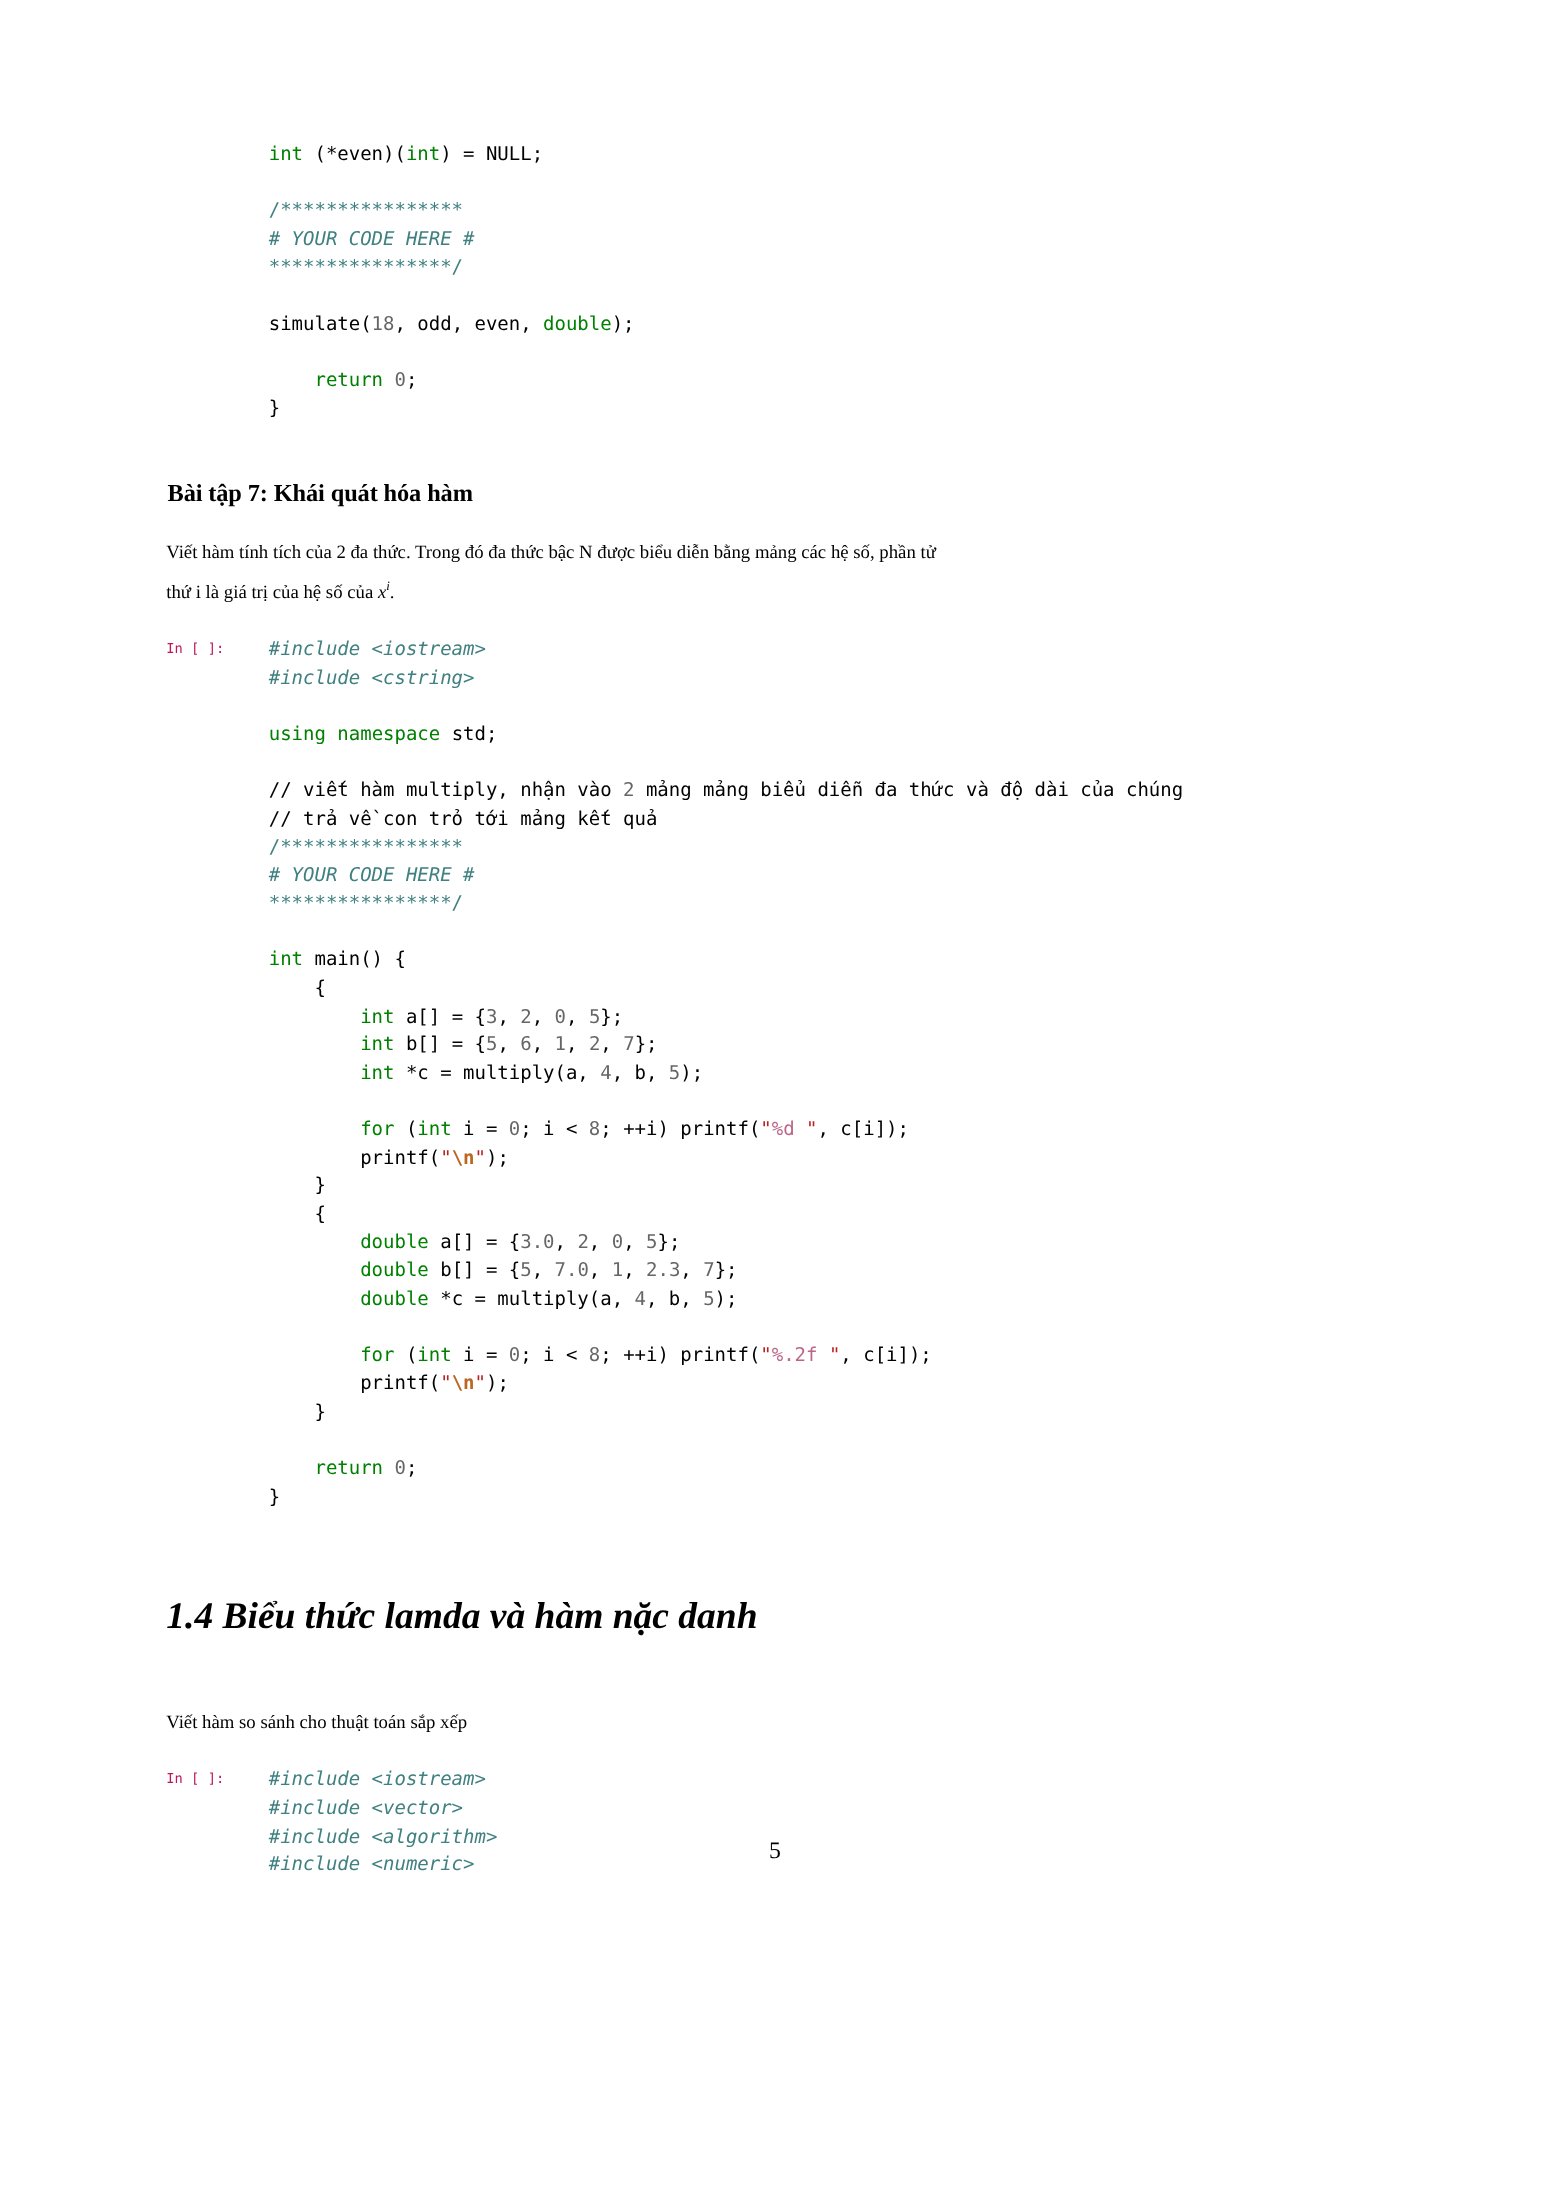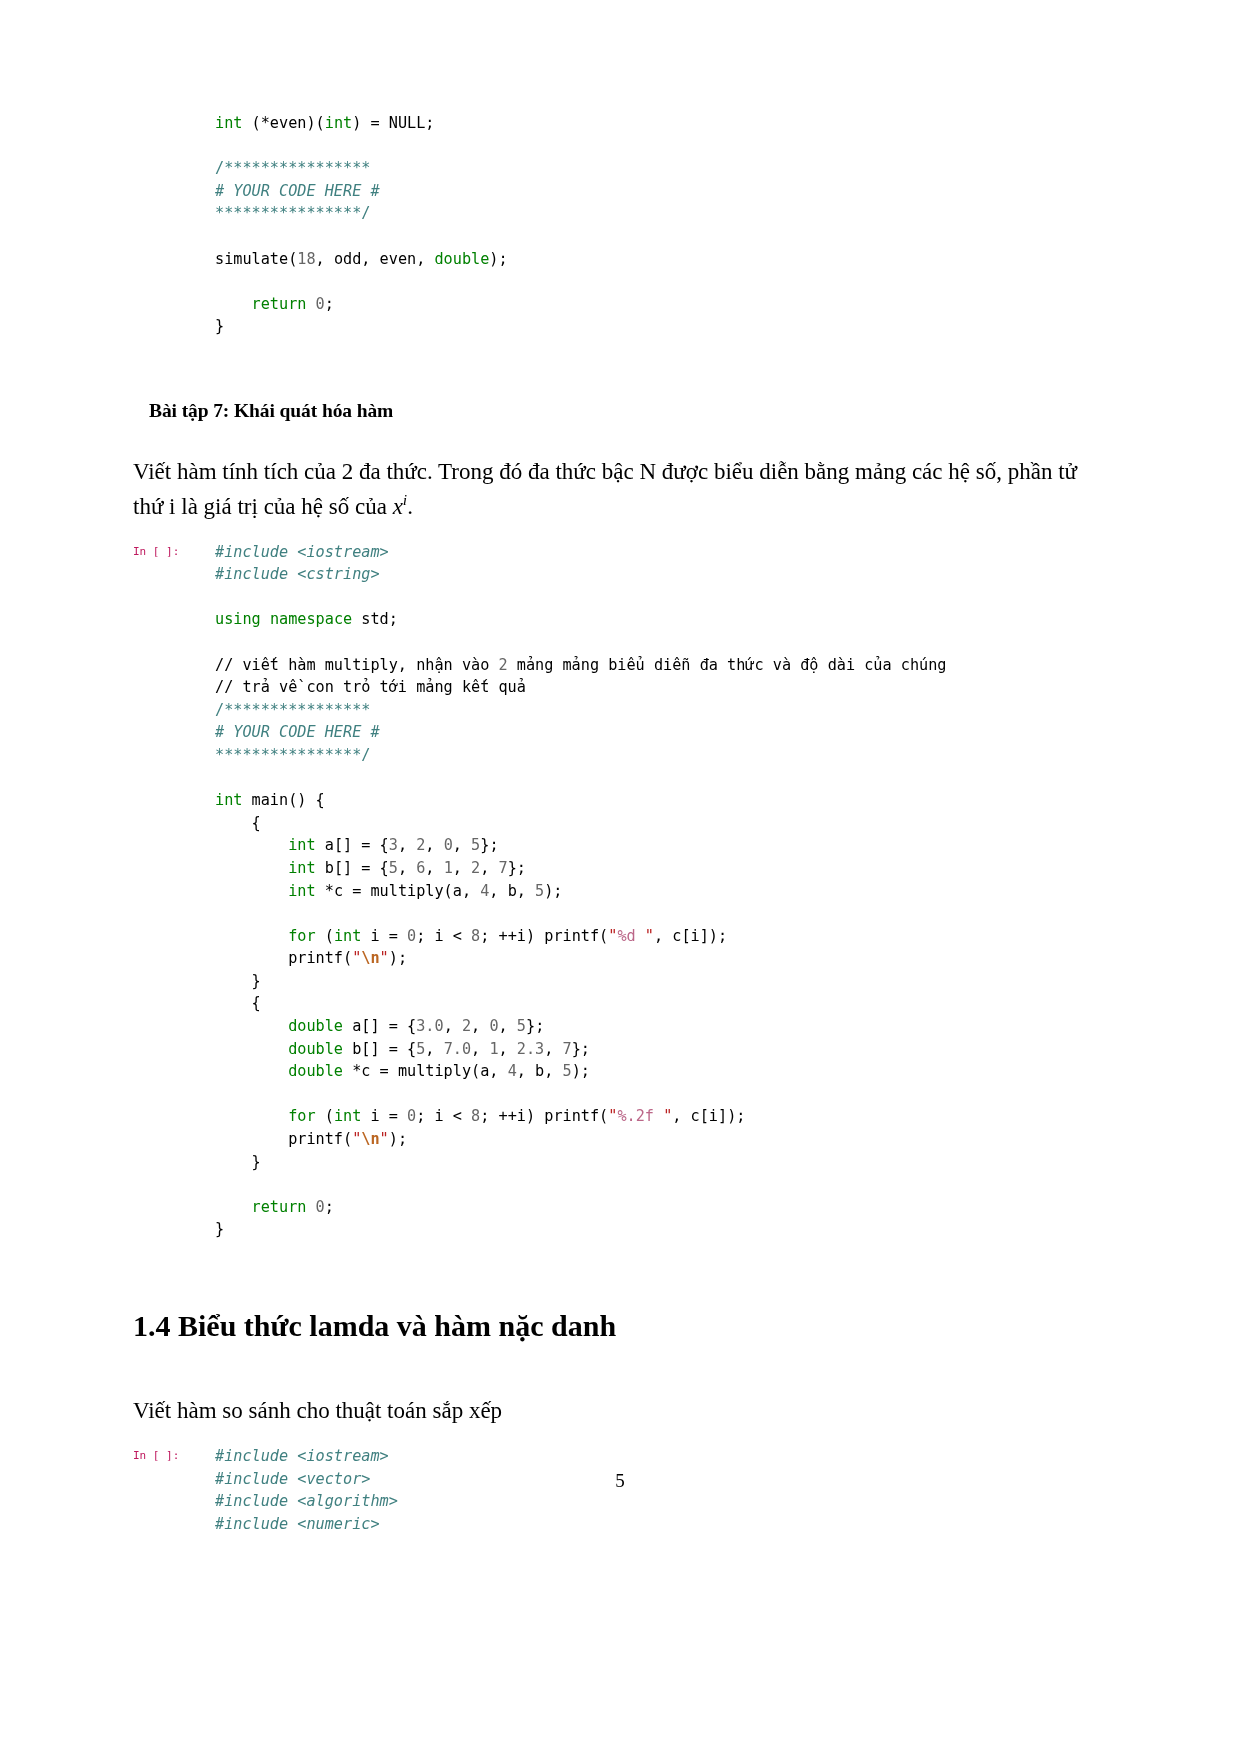--- a/index.html
+++ b/index.html
@@ -61,36 +61,37 @@
   .c  { color: #408080; font-style: italic; }    
   .cp { color: #408080; font-style: italic; }    
   .cstar { color: #408080; font-style: normal; } 
   .cblack { color: #000000; }                    
 
   
   h3.exheading {
     font-family: "Liberation Serif", "DejaVu Serif", serif;
     font-size: 19.5px;
     font-weight: bold;
-    margin: 16px;
+    margin: 1px;
     padding: 0;
     color: #000000;
     letter-spacing: -0.1px;
   }
   h2.sectionheading {
     font-family: "Liberation Serif", "DejaVu Serif", serif;
     font-size: 30px;
     font-weight: bold;
     margin: 0;
     padding: 0;
     color: #000000;
+    font-style: italic;
   }
   p.body {
     font-family: "Liberation Serif", "DejaVu Serif", serif;
-    font-size: 23px;
+    font-size: 15px;
     line-height: 28px;
     margin: 0;
     padding: 0;
     color: #000000;
   }
   .sup {
     font-size: 0.68em;
     vertical-align: super;
     font-style: italic;
   }

